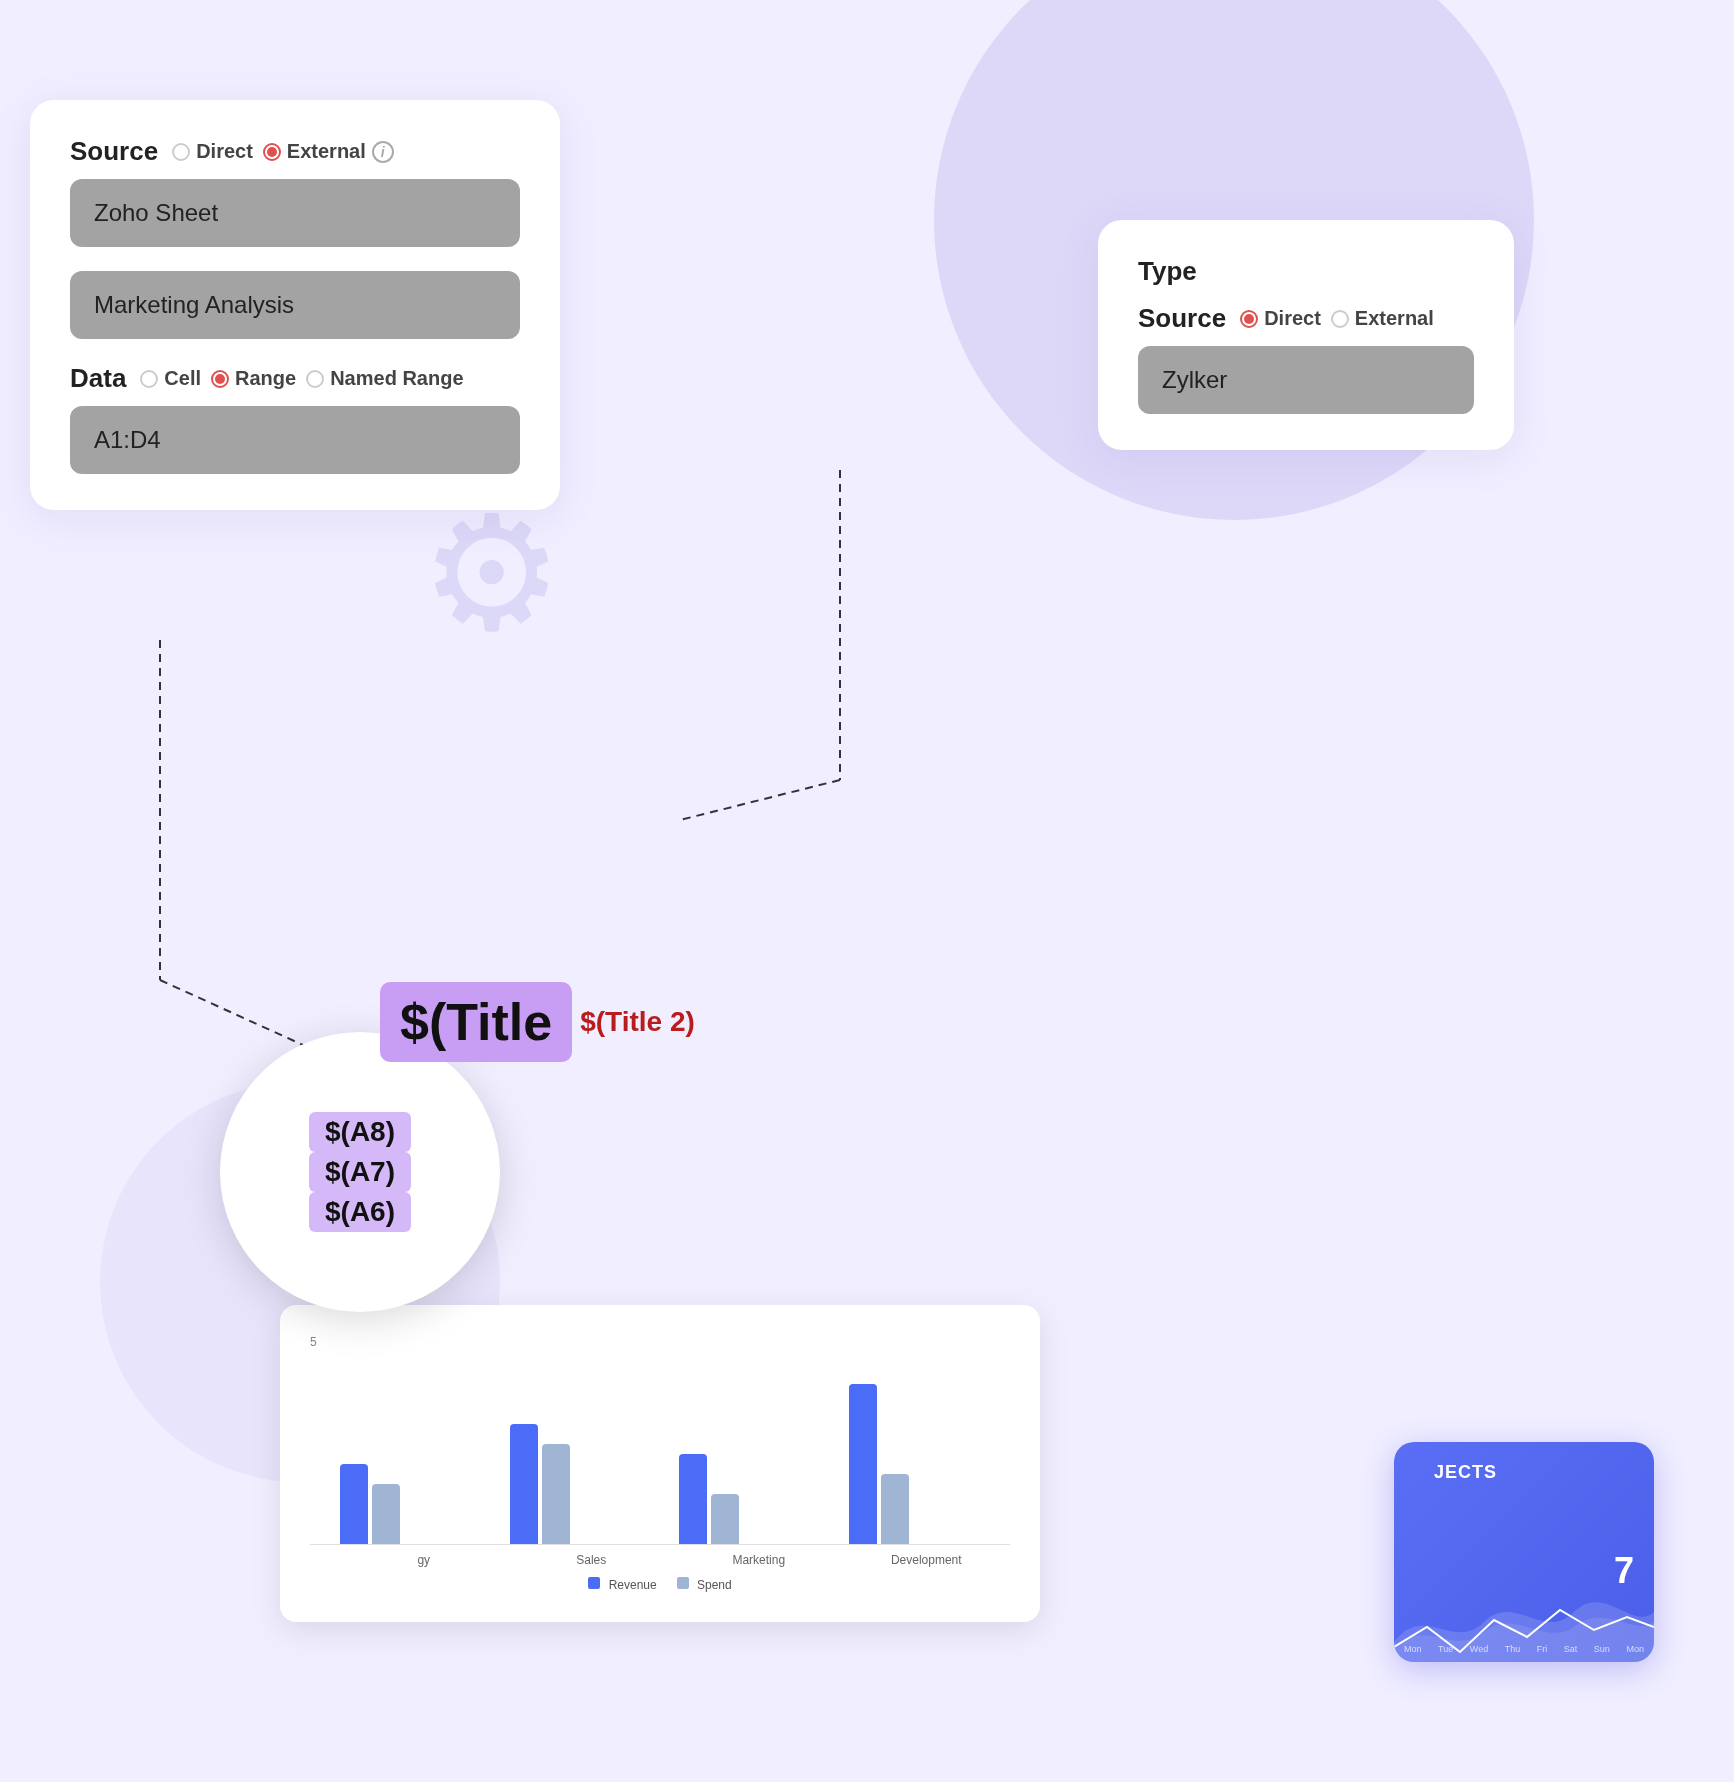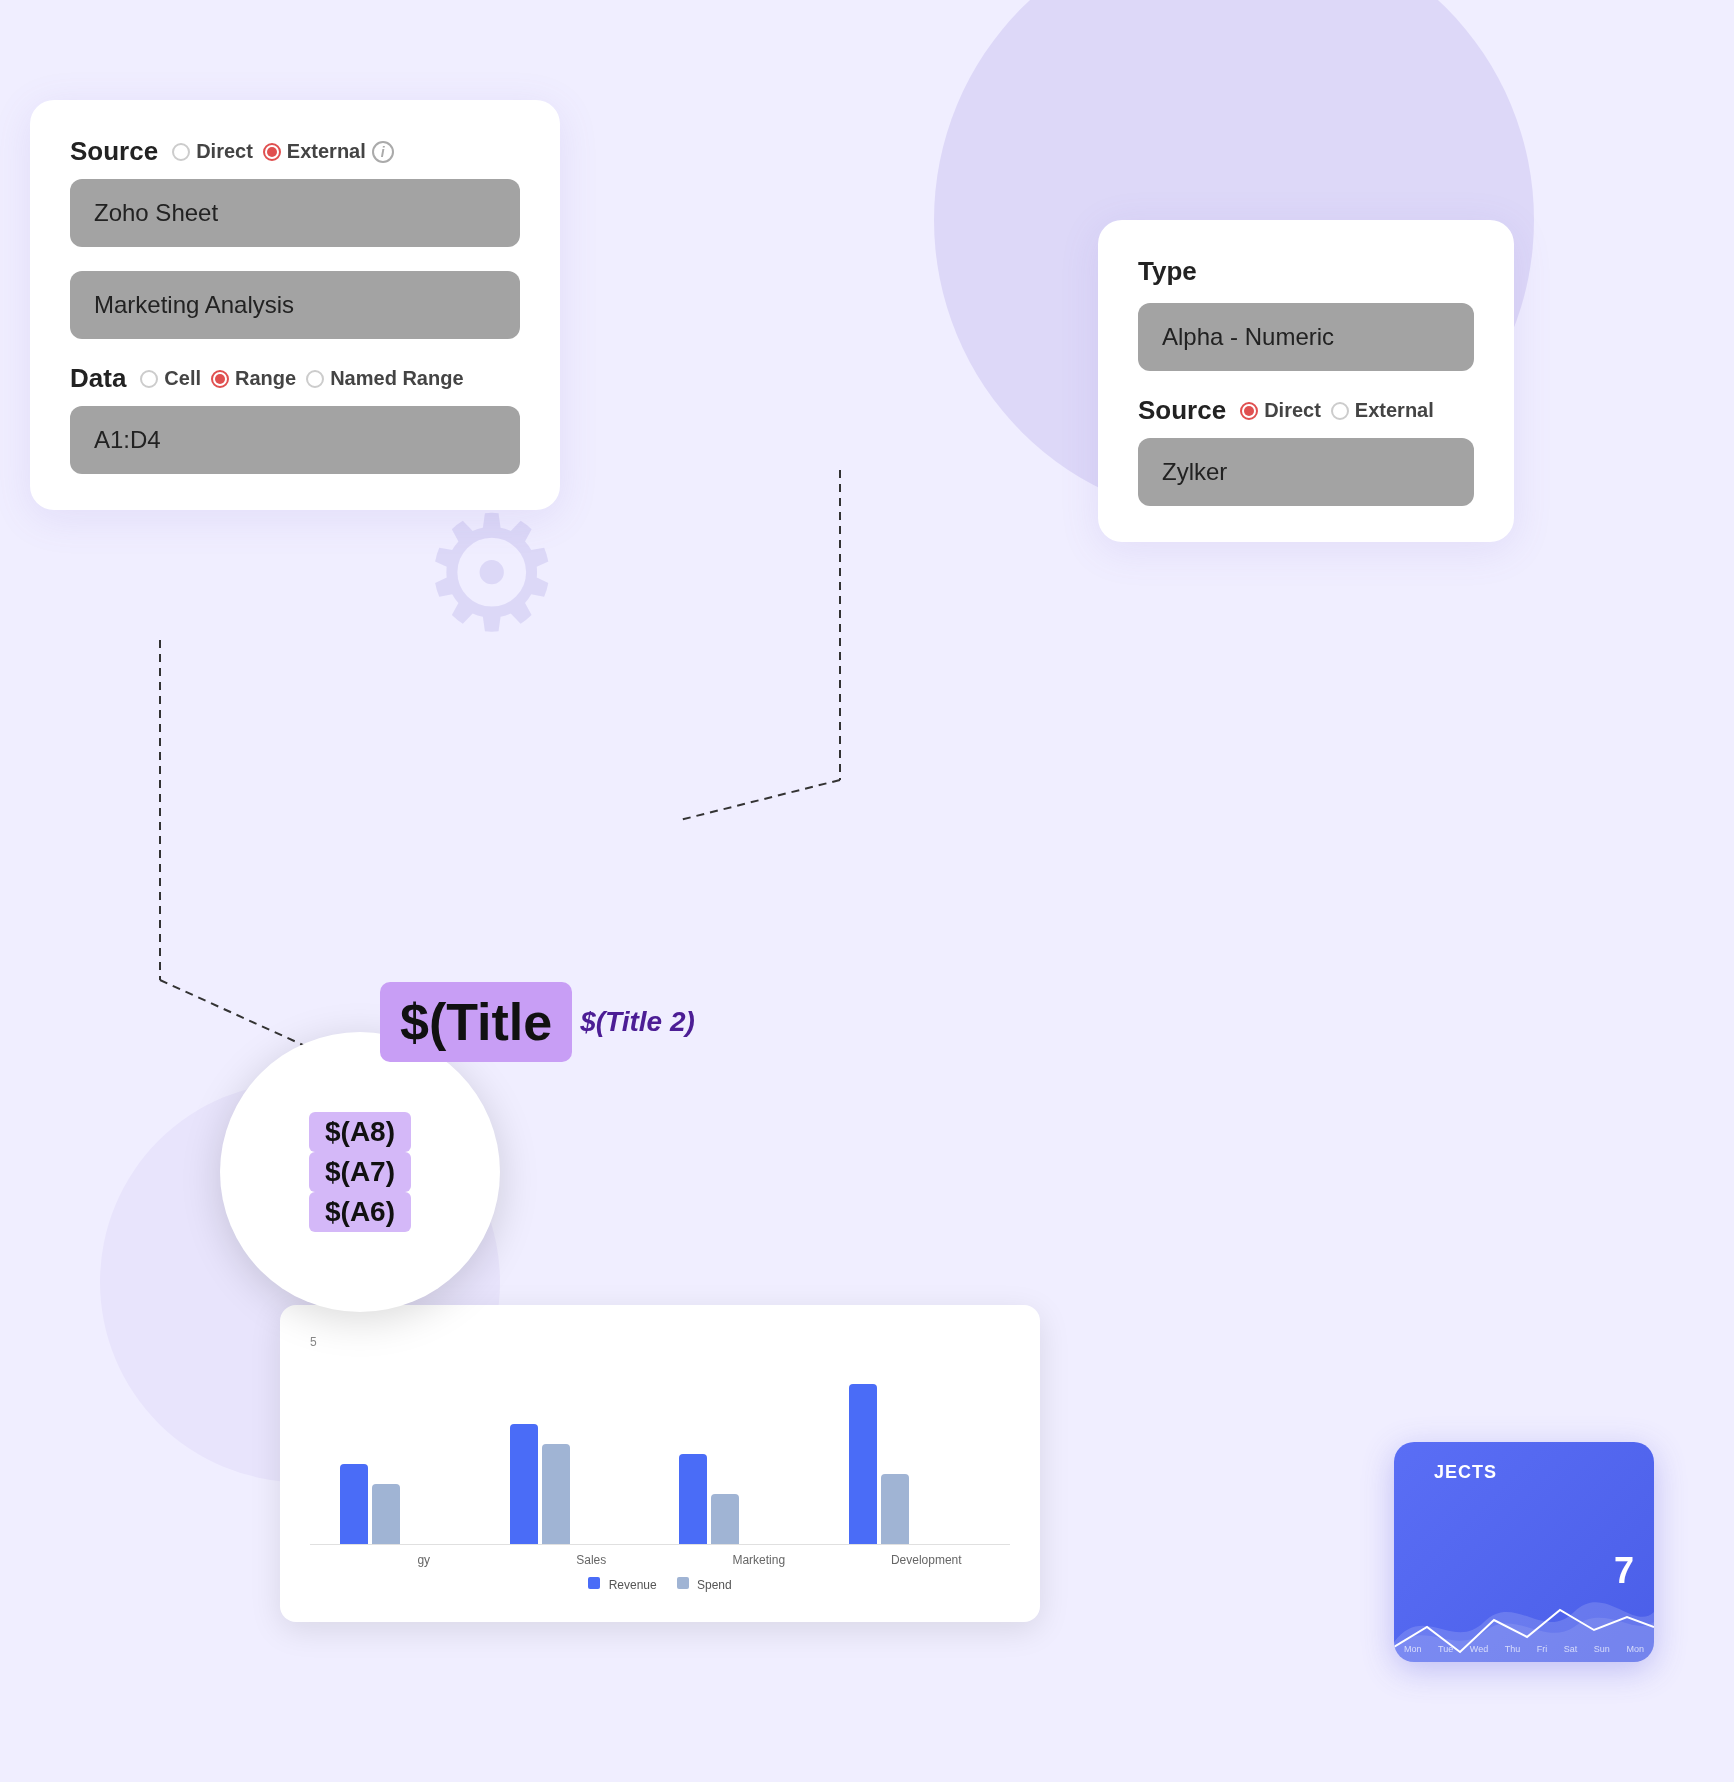--- a/index.html
+++ b/index.html
@@ -295,23 +295,22 @@
       font-weight: 900;
       background: #c89ef5;
       color: #111;
       padding: 10px 20px;
       border-radius: 10px;
     }
 
     .title-formula-small {
       font-size: 28px;
       font-weight: 700;
-      color: #4c1d95;
+      color: #b91c1c;
       margin-left: 8px;
-      font-style: italic;
     }
 
     .title-row {
       display: flex;
       align-items: center;
     }
 
     
     .projects-card {
       position: absolute;
@@ -428,23 +427,20 @@
     <span>A1:D4</span>
   </div>
 </div>
 
 <div class="card-type">
 
   <div class="field-label section-divider">
     <span>Type</span>
   </div>
 
-  <div class="field-value">
-    <span>Alpha - Numeric</span>
-  </div>
 
   <div class="field-label">
     <span>Source</span>
     <div class="radio-group">
       <div class="radio-item">
         <div class="radio-circle selected"></div>
         <span>Direct</span>
       </div>
       <div class="radio-item">
         <div class="radio-circle"></div>

